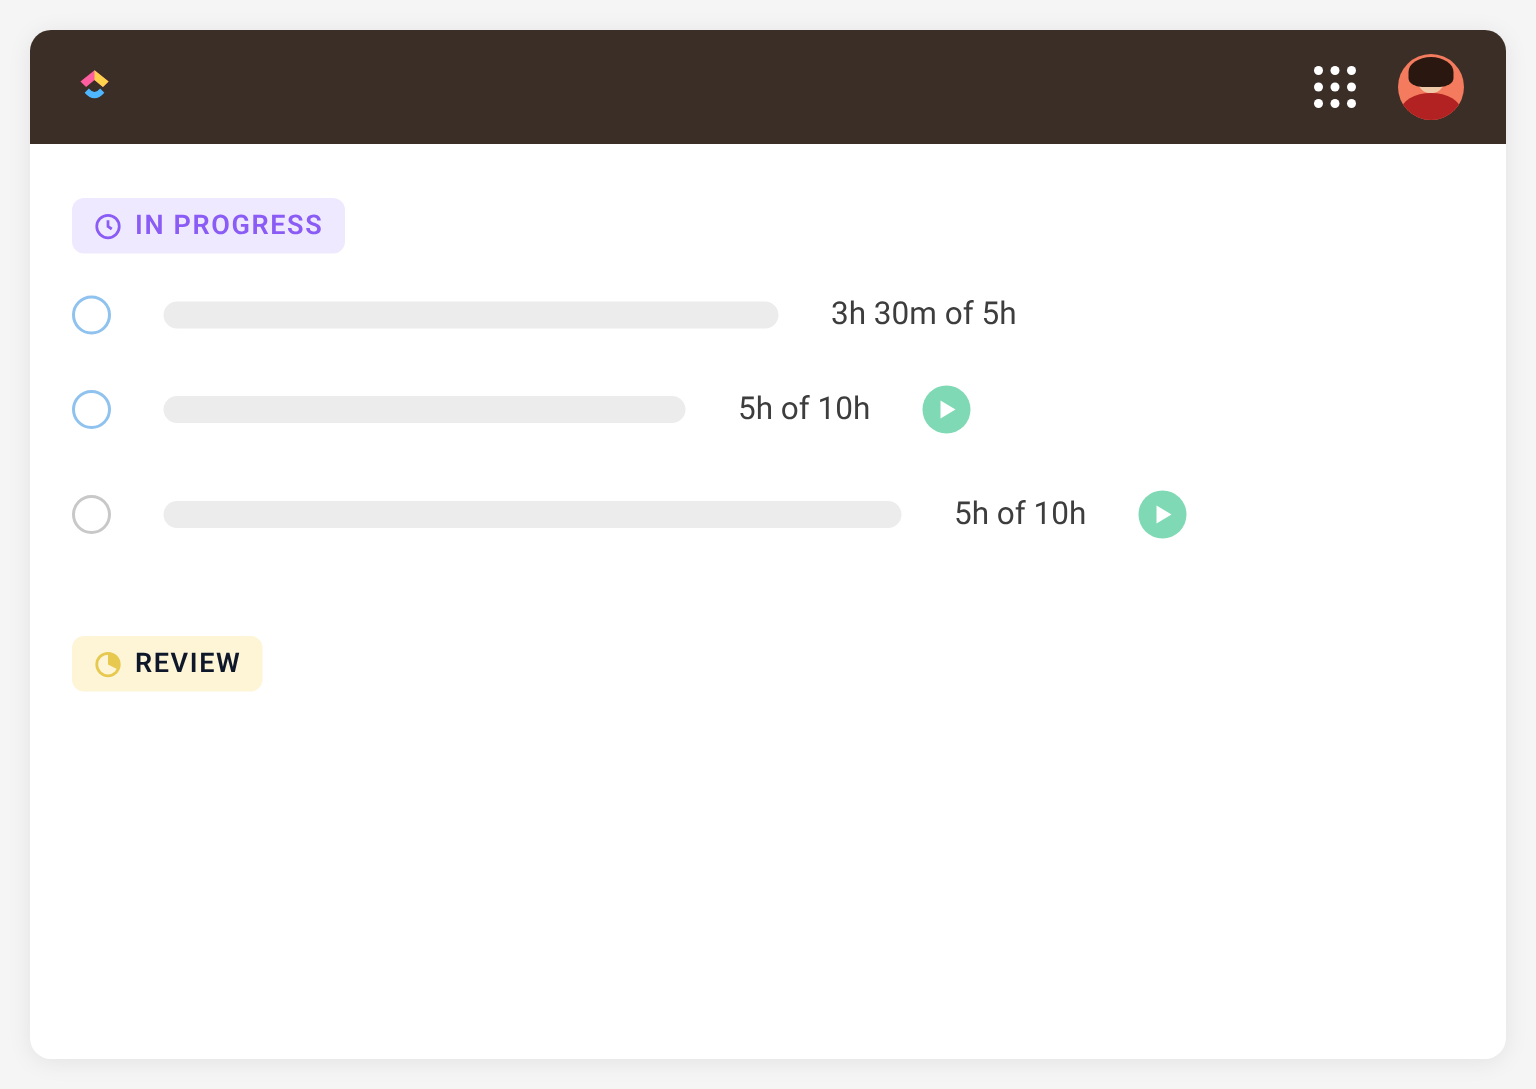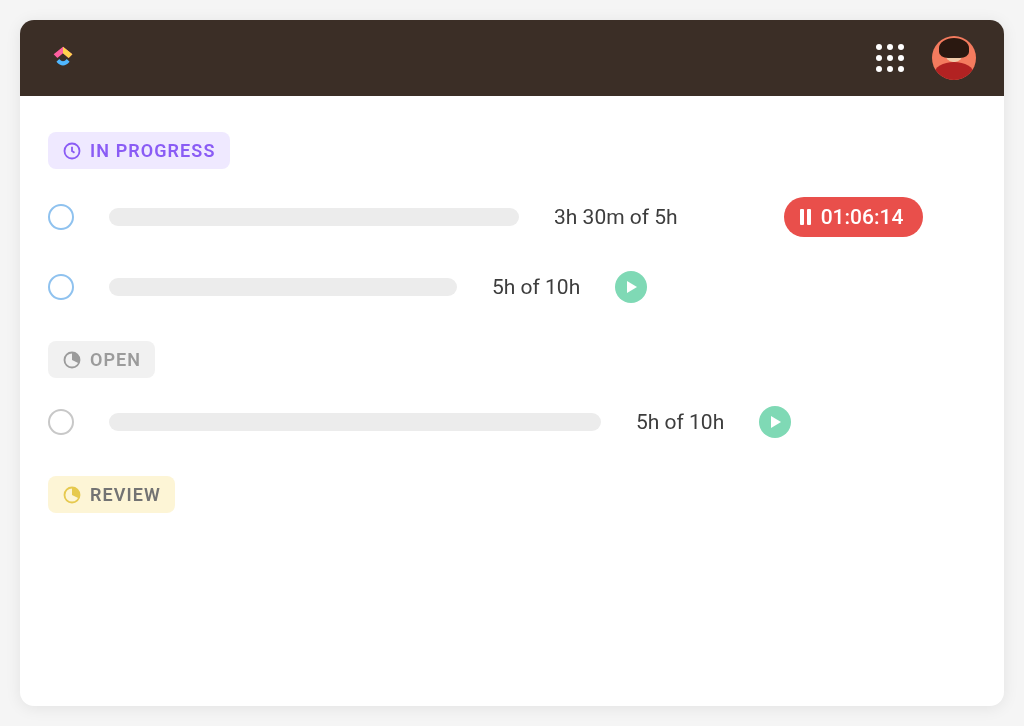--- a/index.html
+++ b/index.html
@@ -82,21 +82,21 @@
     gap: 8px;
     padding: 8px 14px;
     border-radius: 8px;
     font-size: 18px;
     font-weight: 600;
     letter-spacing: 0.06em;
     margin-bottom: 28px;
   }
   .status-pill.in-progress { background: #efe9ff; color: #8a5cf5; text-align: center; }
   .status-pill.open        { background: #f1f1f1; color: #9b9b9b; }
-  .status-pill.review      { background: #fdf5d6; color: #737373; }
+  .status-pill.review      { background: #fdf5d6; color: #0f172a; margin-top: 27px; }
   .status-icon { width: 20px; height: 20px; display: inline-block; }
   .task-row {
     display: flex;
     align-items: center;
     gap: 35px;
     margin-bottom: 34px;
   }
   .radio {
     width: 26px; height: 26px; border-radius: 50%;
     border: 2.5px solid #bcbcbc;
@@ -193,47 +193,31 @@
           </svg>
         </span>
         <span>IN PROGRESS</span>
       </div>
 
       <div class="task-row">
         <div class="radio blue"></div>
         <div class="bar" style="width:410px"></div>
         <span class="time-text">3h 30m of 5h</span>
         <div style="flex:0 0 36px"></div>
-        <div class="timer-pill">
-          <span class="pause-icon">
-              <span></span>
-              <span></span>
-            </span>
-          <span>01:06:14</span>
-        </div>
       </div>
 
       <div class="task-row">
         <div class="radio blue"></div>
         <div class="bar" style="width:348px"></div>
         <span class="time-text">5h of 10h</span>
         <div class="play-btn"></div>
       </div>
     </div>
 
     <div class="group">
-      <div class="status-pill open">
-        <span class="status-icon">
-          <svg viewBox="0 0 24 24" width="20" height="20">
-            <circle cx="12" cy="12" r="9" fill="none" stroke="#9b9b9b" stroke-width="2.2"></circle>
-            <path d="M12 12 L12 3 A9 9 0 0 1 20 16 Z" fill="#9b9b9b"></path>
-          </svg>
-        </span>
-        <span>OPEN</span>
-      </div>
 
       <div class="task-row">
         <div class="radio gray"></div>
         <div class="bar" style="width:492px"></div>
         <span class="time-text">5h of 10h</span>
         <div class="play-btn"></div>
       </div>
 
     </div>
 

